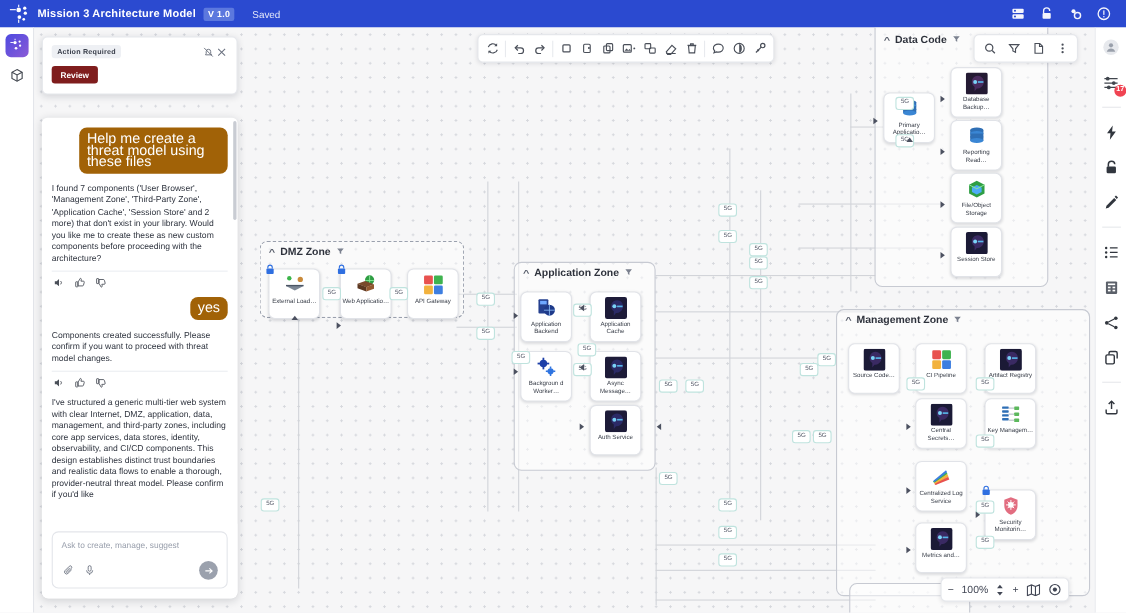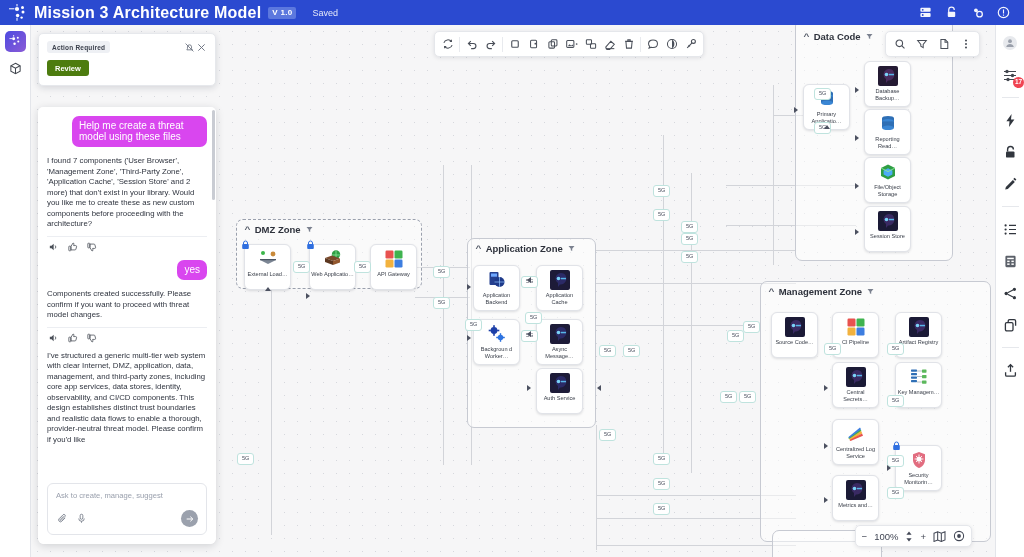--- a/index.html
+++ b/index.html
@@ -14,21 +14,21 @@
 
   
   #header {
     position:absolute; left:0; top:0; width:1024px; height:25px;
     background:#2b4ad0;
     display:flex; align-items:center;
     padding:0 8px;
     color:#fff;
   }
   #header .logo { width:20px; height:18px; margin-right:6px; flex:none; position:relative; }
-  #header .title { font-size:16px; font-weight:bold; letter-spacing:.2px; }
+  #header .title { font-size:10px; font-weight:bold; letter-spacing:.2px; }
   #header .ver {
     margin-left:7px; background:#5c78de; border-radius:2px;
     font-size:8px; padding:1.5px 4px; font-weight:bold; letter-spacing:.3px;
   }
   #header .saved { margin-left:16px; font-size:9px; opacity:.88; }
   #header .hspacer { flex:1; }
   #header .hicon { width:26px; height:25px; display:flex; align-items:center; justify-content:center; opacity:.95; }
 
   
   #leftrail {
@@ -144,41 +144,41 @@
   }
   #notif .ntop { display:flex; align-items:center; }
   #notif .chip {
     background:#eef0f4; color:#3c414d; font-size:6.5px; font-weight:bold;
     border-radius:3px; padding:2.5px 5px; letter-spacing:.2px;
   }
   #notif .nspc { flex:1; }
   #notif .nico { width:12px; height:12px; display:flex; align-items:center; justify-content:center; }
   #notif .ntxt { font-size:7.8px; line-height:10.5px; color:#2f343f; margin-top:6px; }
   #notif .rev {
-    margin-top:7px; display:inline-block; background:#4d7c0f; color:#fff;
+    margin-top:7px; display:inline-block; background:#7f1d1d; color:#fff;
     font-size:7.5px; font-weight:bold; border-radius:3px; padding:3.5px 8px;
   }
 
   #chat {
     position:absolute; left:38px; top:107px; width:178px; height:437px;
     background:#fff; border-radius:5px 5px 6px 6px;
     box-shadow:0 2px 8px rgba(16,24,40,.16);
     display:flex; flex-direction:column; overflow:hidden; z-index:59;
   }
   #chat .chdr {
     height:22px; background:#3b5bdb; color:#fff; display:flex; align-items:center;
     padding:0 7px; font-size:9.5px; font-weight:bold; flex:none;
   }
   #chat .chdr .sp { flex:1; }
   #chat .chdr .ci { width:15px; height:15px; display:flex; align-items:center; justify-content:center; opacity:.93; }
   #chat .body {
     flex:1; overflow:hidden; padding:9px 9px 0 9px; position:relative;
   }
   .bub-user {
-    background:#d946ef; color:#fff; border-radius:7px; font-size:10px; line-height:10.5px;
+    background:#a16207; color:#fff; border-radius:7px; font-size:13px; line-height:10.5px;
     padding:5px 7px; margin-left:auto; width:fit-content; max-width:135px; margin-bottom:9px;
   }
   .bub-ai { font-size:7.8px; line-height:10.5px; color:#2f343f; margin-bottom:6px; }
   .acts { display:flex; gap:9px; padding:5px 0 8px 2px; border-top:1px solid #eceef2; }
   .acts .a { width:10px; height:10px; display:flex; align-items:center; justify-content:center; }
   #chat .scroll {
     position:absolute; right:1.5px; top:3px; width:2.5px; height:90px;
     background:#c9ccd3; border-radius:2px;
   }
   #chat .inputwrap { flex:none; padding:7px 9px 9px 9px; background:#fff; }

